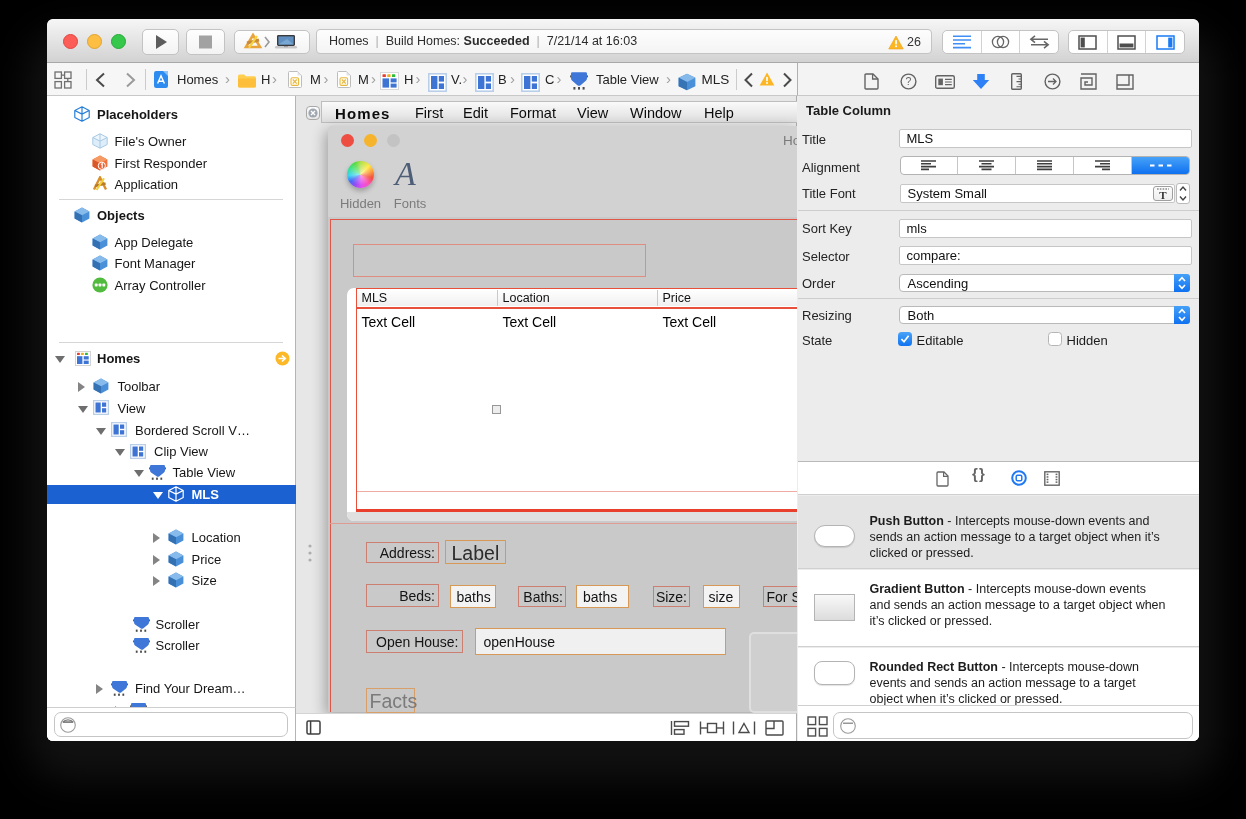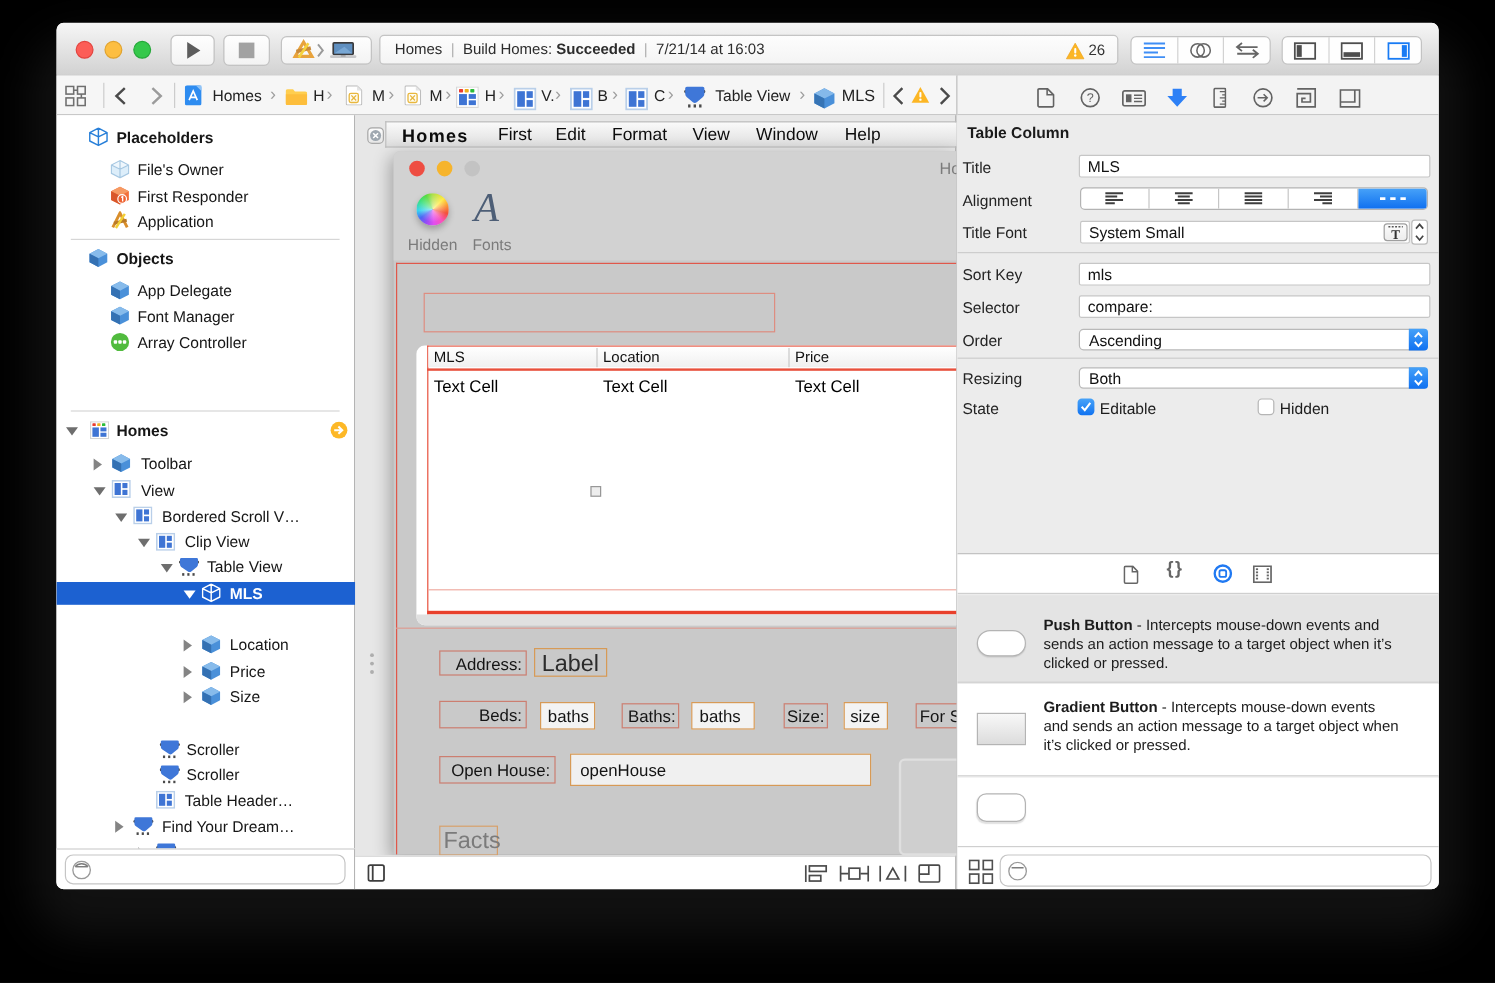--- a/index.html
+++ b/index.html
@@ -504,26 +504,20 @@
         <svg class="a" style="left:85.5px;top:2px" width="17" height="16" viewBox="0 0 17 16">
           <use href="#tableI"></use>
         </svg>
         <span class="rlab" style="left:108.5px">Scroller</span>
       </div>
 <div class="row" style="top:635px">
         <svg class="a" style="left:85.5px;top:2px" width="17" height="16" viewBox="0 0 17 16">
           <use href="#tableI"></use>
         </svg>
         <span class="rlab" style="left:108.5px">Scroller</span>
-      </div>
-<div class="row" style="top:656.5px">
-        <svg class="a" style="left:83px;top:2.5px" width="16" height="15" viewBox="0 0 16 15">
-          <use href="#viewI"></use>
-        </svg>
-        <span class="rlab" style="left:107px">Table Header…</span>
       </div>
 <div class="row" style="top:678px">
         <span class="tri trR" style="left:49px"></span>
         <svg class="a" style="left:64px;top:2px" width="17" height="16" viewBox="0 0 17 16">
           <use href="#tableI"></use>
         </svg>
         <span class="rlab" style="left:88px">Find Your Dream…</span>
       </div>
 <div class="row" style="top:699.5px">
         <span class="tri trR" style="left:68px"></span>
@@ -775,20 +769,21 @@
         </g>
       </svg>
 <div class="a" style="left:798px;top:496px;width:401px;height:73px;background:#e4e4e4;border-bottom:1px solid #d0d0d0"></div>
 <div class="a" style="left:813.5px;top:525px;width:41.5px;height:22px;background:#fff;border:1px solid #b4b4b4;border-radius:11px;box-shadow:0 1px 1px rgba(0,0,0,.12)"></div>
 <div class="libtext" style="left:869.5px;top:512.5px"><b>Push Button</b> - Intercepts mouse-down events and<br>sends an action message to a target object when it’s<br>clicked or pressed.</div>
 <div class="a" style="left:798px;top:570px;width:401px;height:77px;background:#fff;border-bottom:1px solid #d0d0d0"></div>
 <div class="a" style="left:813.5px;top:593.5px;width:41.5px;height:27px;background:linear-gradient(#f8f8f8,#dcdcdc);border:1px solid #b4b4b4"></div>
 <div class="libtext" style="left:869.5px;top:580.5px"><b>Gradient Button</b> - Intercepts mouse-down events<br>and sends an action message to a target object when<br>it’s clicked or pressed.</div>
 <div class="a" style="left:798px;top:648px;width:401px;height:57px;background:#fff"></div>
 <div class="a" style="left:813.5px;top:661px;width:41.5px;height:24px;background:#fff;border:1px solid #b4b4b4;border-radius:8px;box-shadow:0 1px 1px rgba(0,0,0,.12)"></div>
+<div class="libtext" style="left:869.5px;top:659px"><b>Rounded Rect Button</b> - Intercepts mouse-down<br>events and sends an action message to a target<br>object when it’s clicked or pressed.</div>
 <div class="a" style="left:798px;top:705px;width:401px;height:36px;background:#fff;border-top:1px solid #cfcfcf"></div>
 <svg class="a" style="left:807px;top:716px" width="21" height="21" viewBox="0 0 21 21">
         <g fill="none" stroke="#4f4f4f" stroke-width="1.4">
           <rect x="1" y="1" width="7.6" height="7.6"></rect>
           <rect x="12.4" y="1" width="7.6" height="7.6"></rect>
           <rect x="1" y="12.4" width="7.6" height="7.6"></rect>
           <rect x="12.4" y="12.4" width="7.6" height="7.6"></rect>
         </g>
       </svg>
 <div class="a filterfield" style="left:833px;top:711.5px;width:360px;height:27px"></div>

